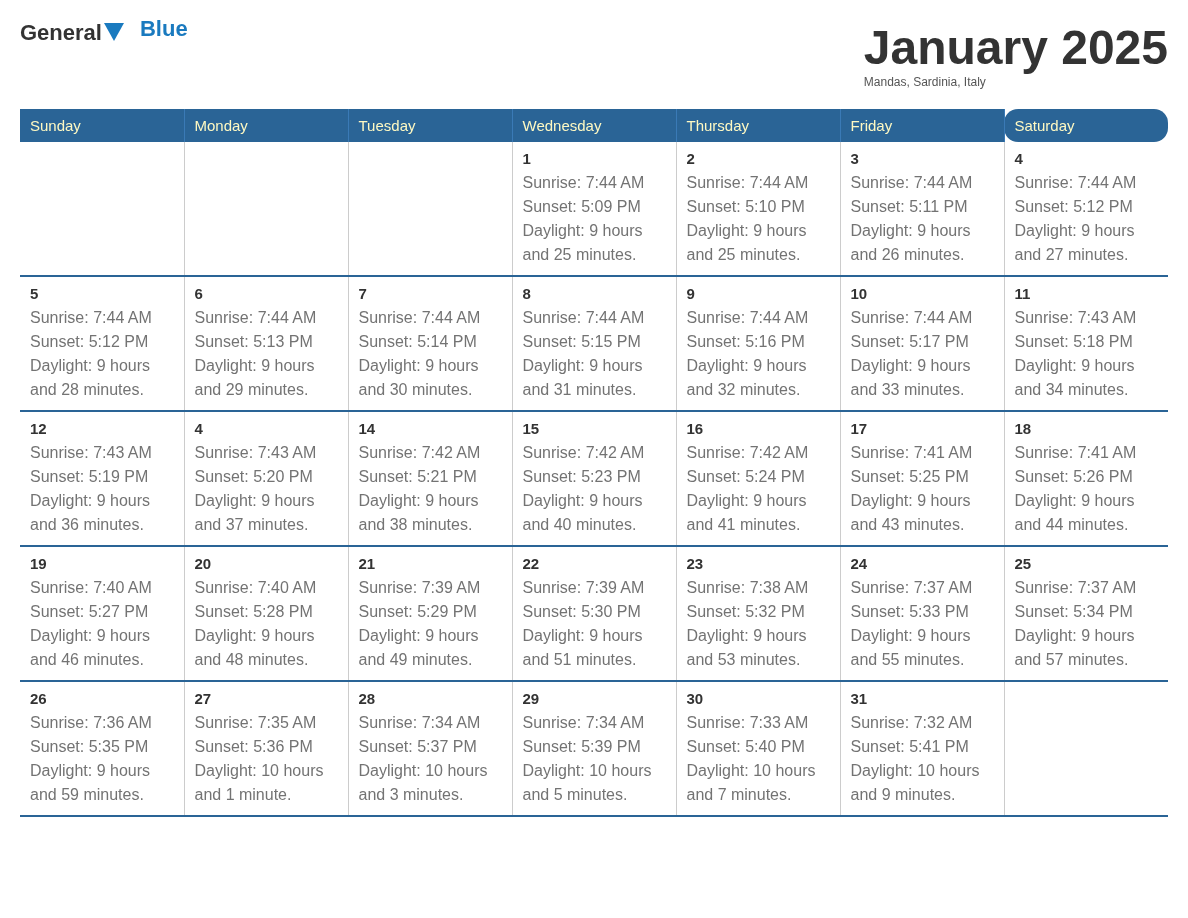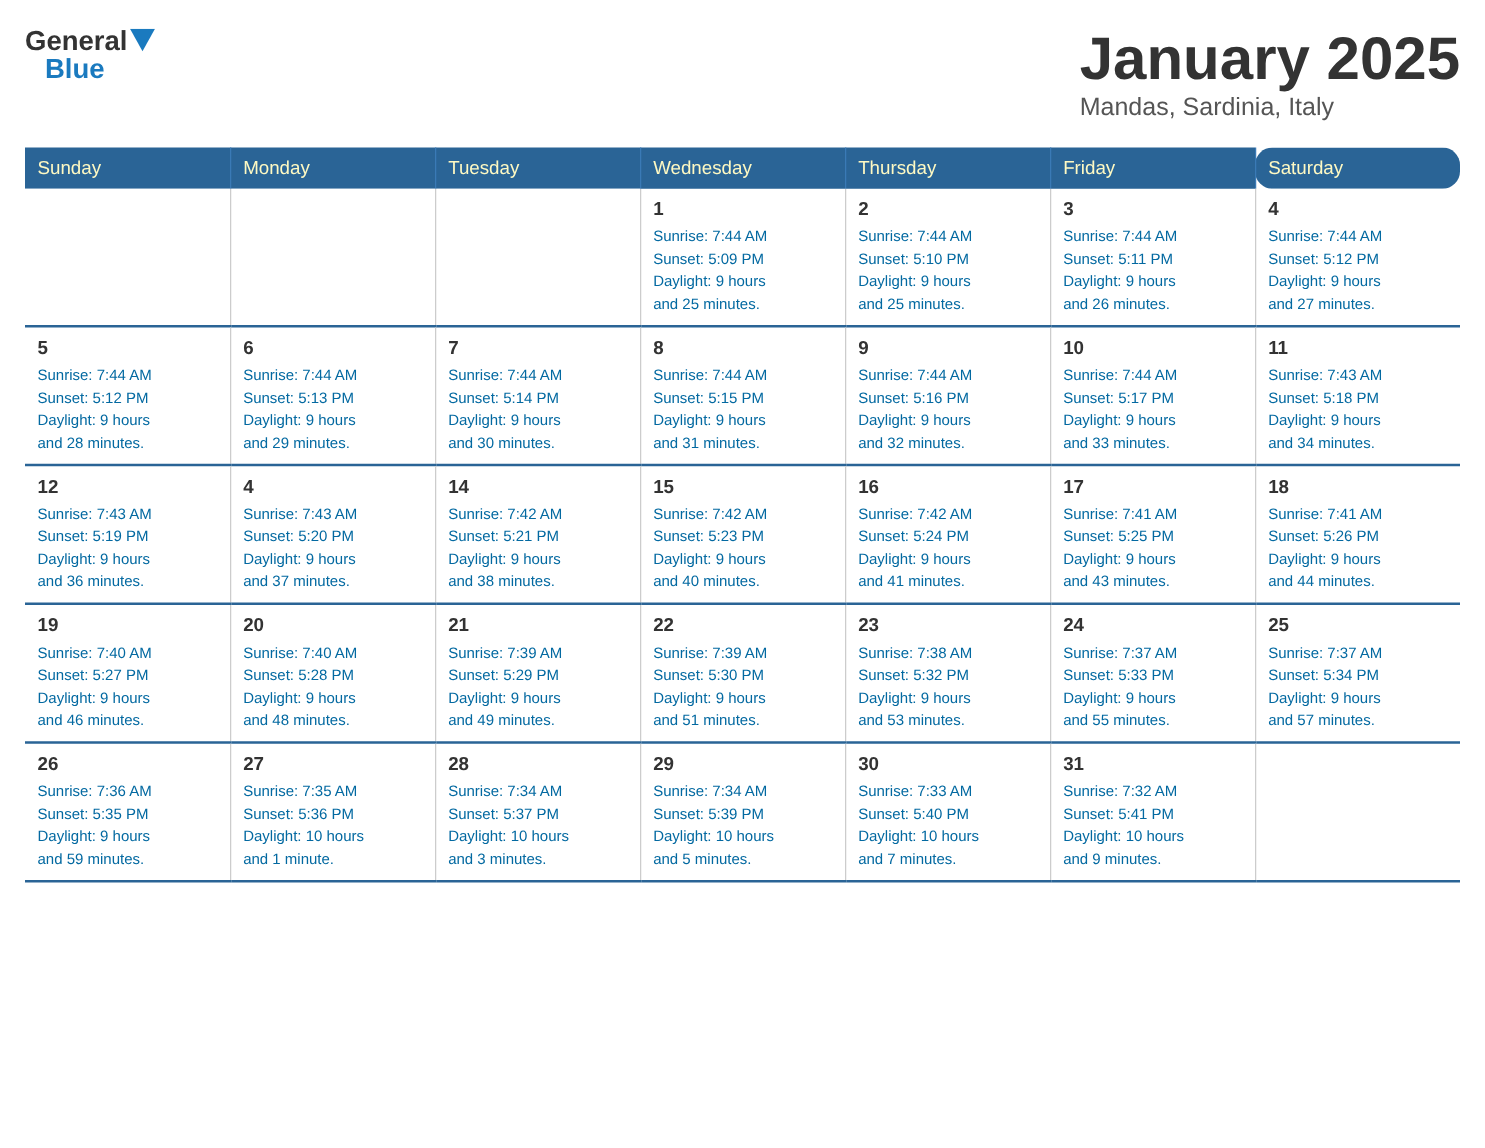--- a/index.html
+++ b/index.html
@@ -31,21 +31,21 @@
     }
     .title-block {
       text-align: left;
     }
     .month-title {
       font-size: 48px;
       font-weight: bold;
       color: #333;
     }
     .location-title {
-      font-size: 20px;
+      font-size: 12px;
       color: #555;
     }
     table {
       width: 100%;
       border-collapse: collapse;
     }
     thead tr {
       background-color: #2a6496;
     }
     thead th {
@@ -72,34 +72,34 @@
     tbody td:last-child {
       border-right: none;
     }
     .day-num {
       font-size: 15px;
       font-weight: bold;
       margin-bottom: 4px;
       display: block;
     }
     .day-info {
-      font-size: 12px;
+      font-size: 16px;
       line-height: 1.5;
-      color: #0369a1;
+      color: #737373;
     }
     .empty-cell {
       background: #fff;
     }
   </style>
 </head>
 <body>
 
 <div class="header">
   <div class="logo">
-    <div style="display:flex;flex-direction:column;align-items:flex-start;">
+    <div style="display:flex;align-items:flex-start;">
       <div style="display:flex;align-items:center;">
         <span class="logo-text">General</span>
         <svg width="20" height="20" viewBox="0 0 20 20" style="margin-left:2px;">
           <polygon points="0,0 20,0 10,18" fill="#1a7abf"></polygon>
         </svg>
       </div>
       <span class="logo-text logo-blue" style="margin-top:-4px; margin-left:16px;">Blue</span>
     </div>
   </div>
   <div class="title-block">

